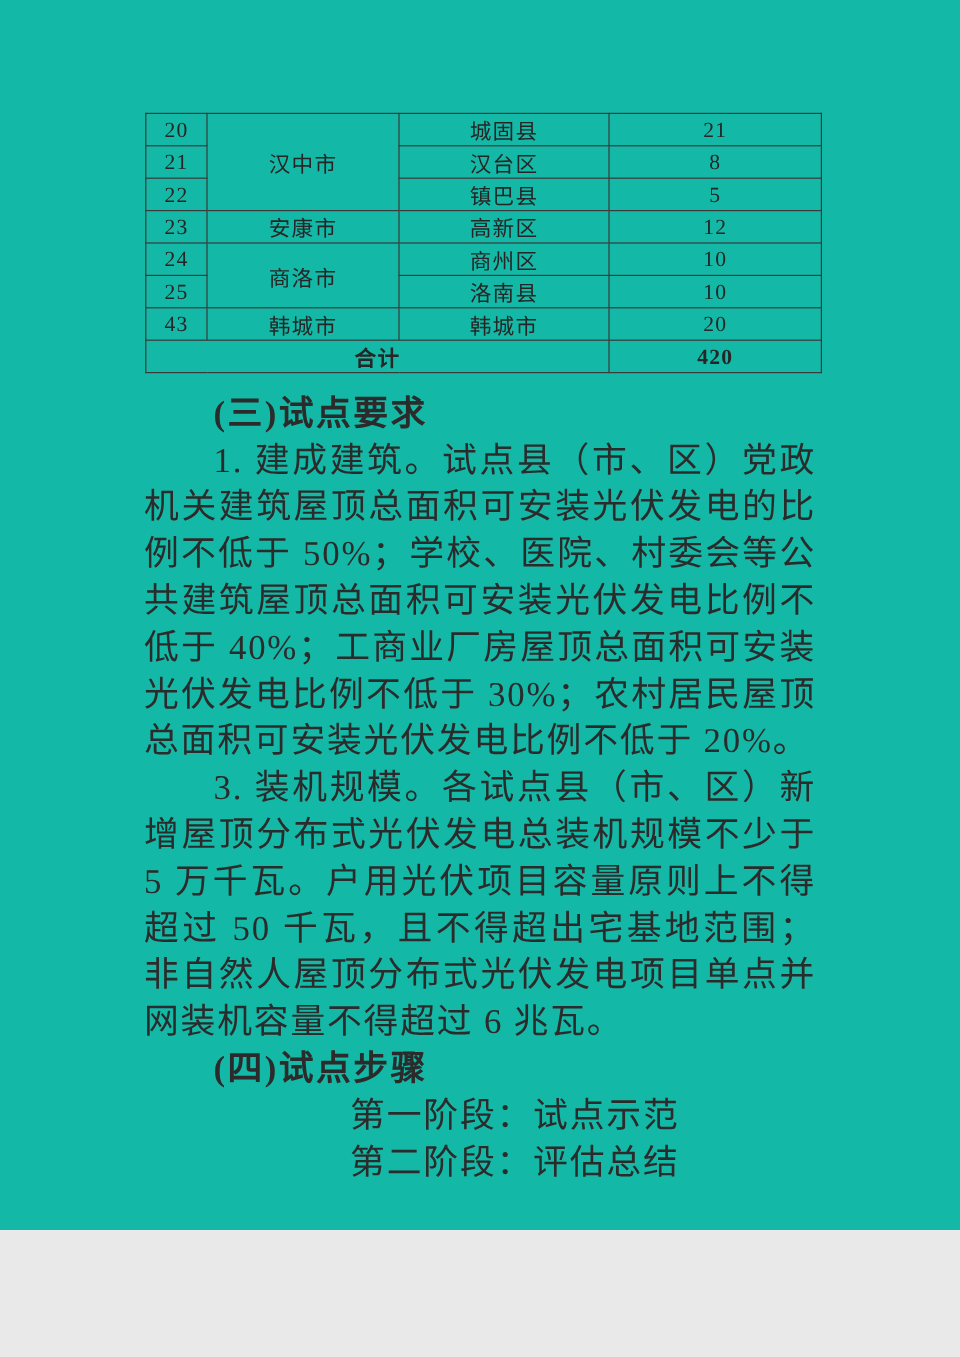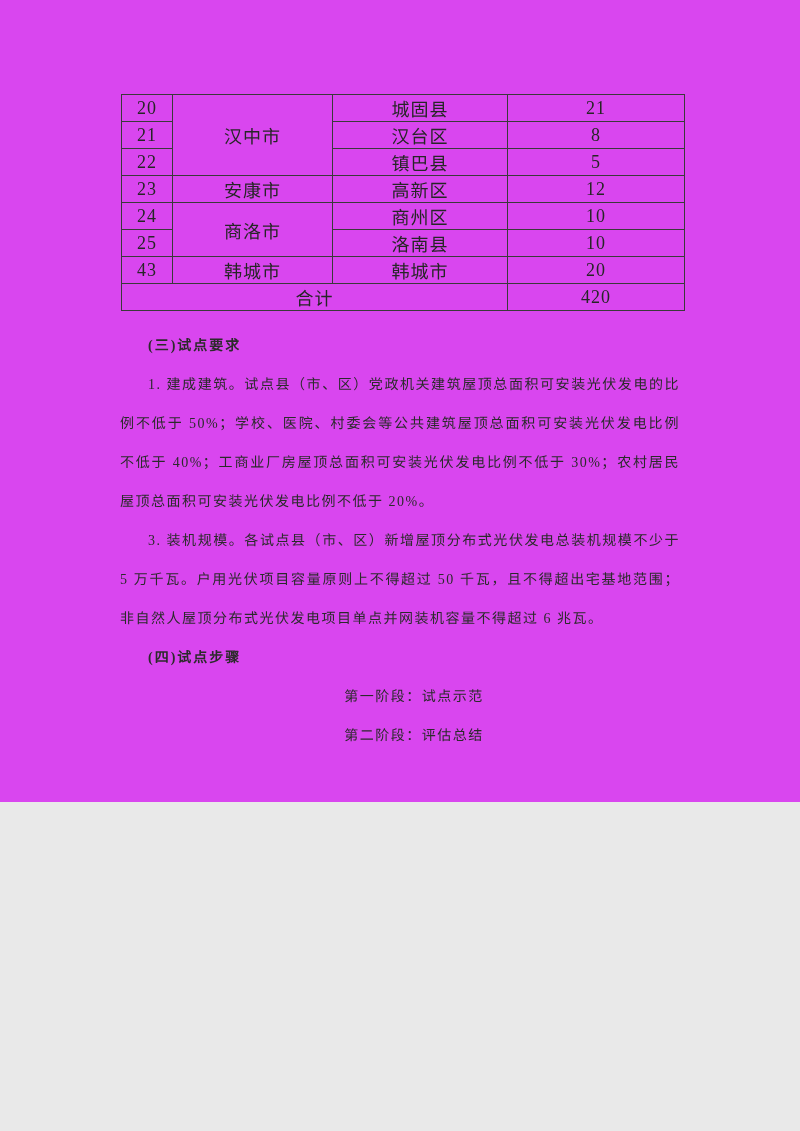--- a/index.html
+++ b/index.html
@@ -4,23 +4,23 @@
 <title>Document Page 4</title>
 <style>
   html, body {
     margin: 0;
     padding: 0;
     background: #e9e9e9;
   }
   .page {
     position: relative;
     width: 800px;
-    height: 802px;
+    height: 1025px;
     margin: 0 auto;
-    background: #d946ef;
+    background: #14b8a6;
     color: #2b2b2b;
     font-family: "Liberation Serif", "DejaVu Serif", serif;
     overflow: hidden;
   }
   
   .doc-table {
     position: absolute;
     left: 121px;
     top: 94px;
     width: 559px;
@@ -36,28 +36,28 @@
     text-align: center;
     vertical-align: middle;
     letter-spacing: 1px;
     overflow: hidden;
     white-space: nowrap;
   }
   .doc-table .col-no   { width: 50px;  }
   .doc-table .col-city { width: 159px; font-family: Liberation Serif, serif; }
   .doc-table .col-dist { width: 174px; }
   .doc-table .col-cnt  { width: 176px; }
-  .doc-table .total-row td { font-weight: normal; }
+  .doc-table .total-row td { font-weight: bold; }
   
   .content {
     position: absolute;
     left: 120px;
     top: 309px;
     width: 560px;
-    font-size: 14px;
+    font-size: 29px;
     line-height: 39px;
     letter-spacing: 1.5px;
     text-align: justify;
     color: #2b2b2b;
   }
   .content p, .content h3 {
     margin: 0;
     padding: 0;
     font-size: inherit;
     text-indent: 2em;

